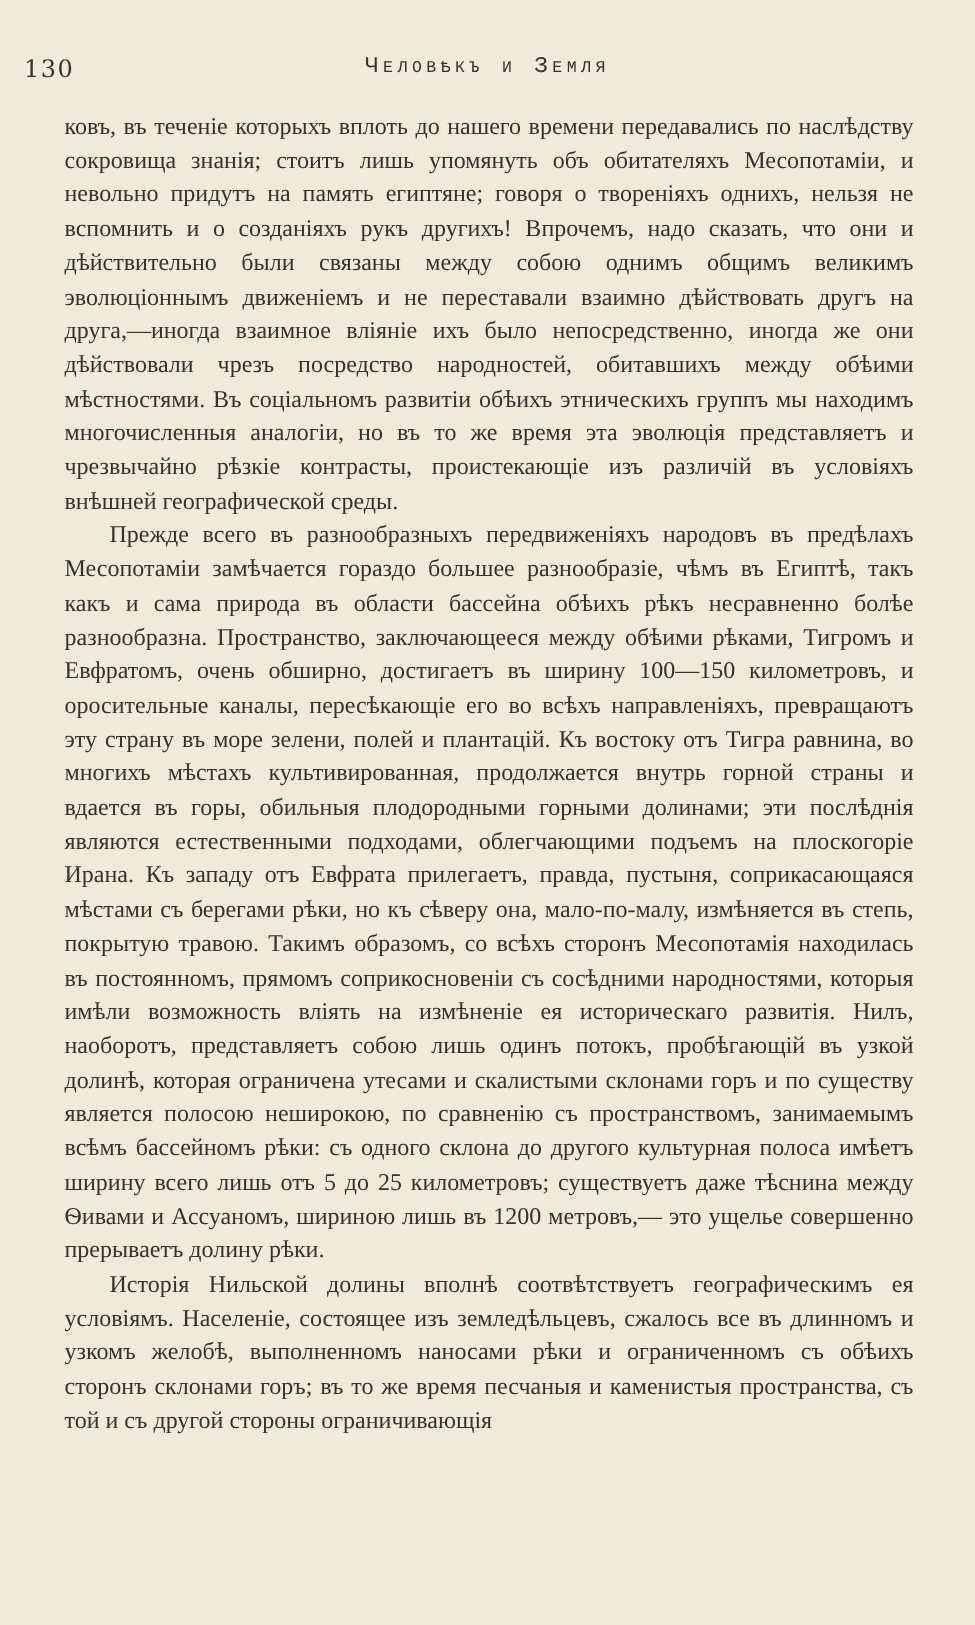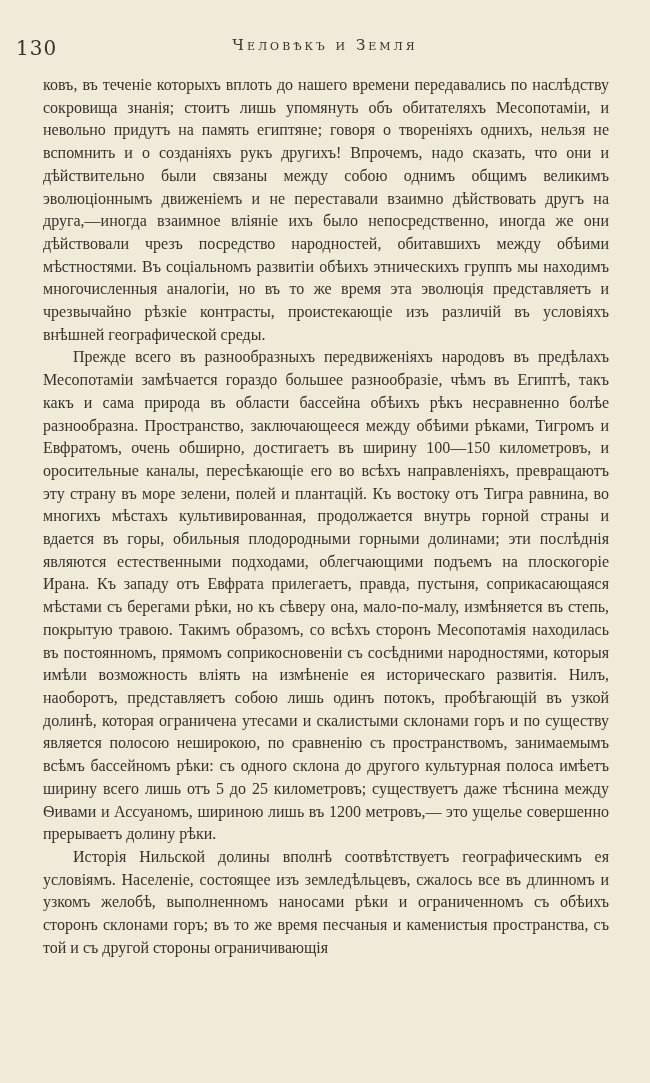--- a/index.html
+++ b/index.html
@@ -22,28 +22,29 @@
       position: absolute;
       top: 36px;
       left: 0;
       width: 100%;
       height: 22px;
     }
     .page-number {
       position: absolute;
       left: 16px;
       top: 0;
-      font-size: 20px;
+      font-size: 16px;
       letter-spacing: 1px;
     }
     .header-title {
       text-align: center;
       font-size: 15px;
       letter-spacing: 3px;
       font-variant: small-caps;
+      font-family: Liberation Mono, monospace;
     }
     .text-body {
       position: absolute;
       top: 74px;
       left: 43px;
       width: 566px;
       font-size: 16px;
       line-height: 22.7px;
       text-align: justify;
       text-justify: inter-word;

